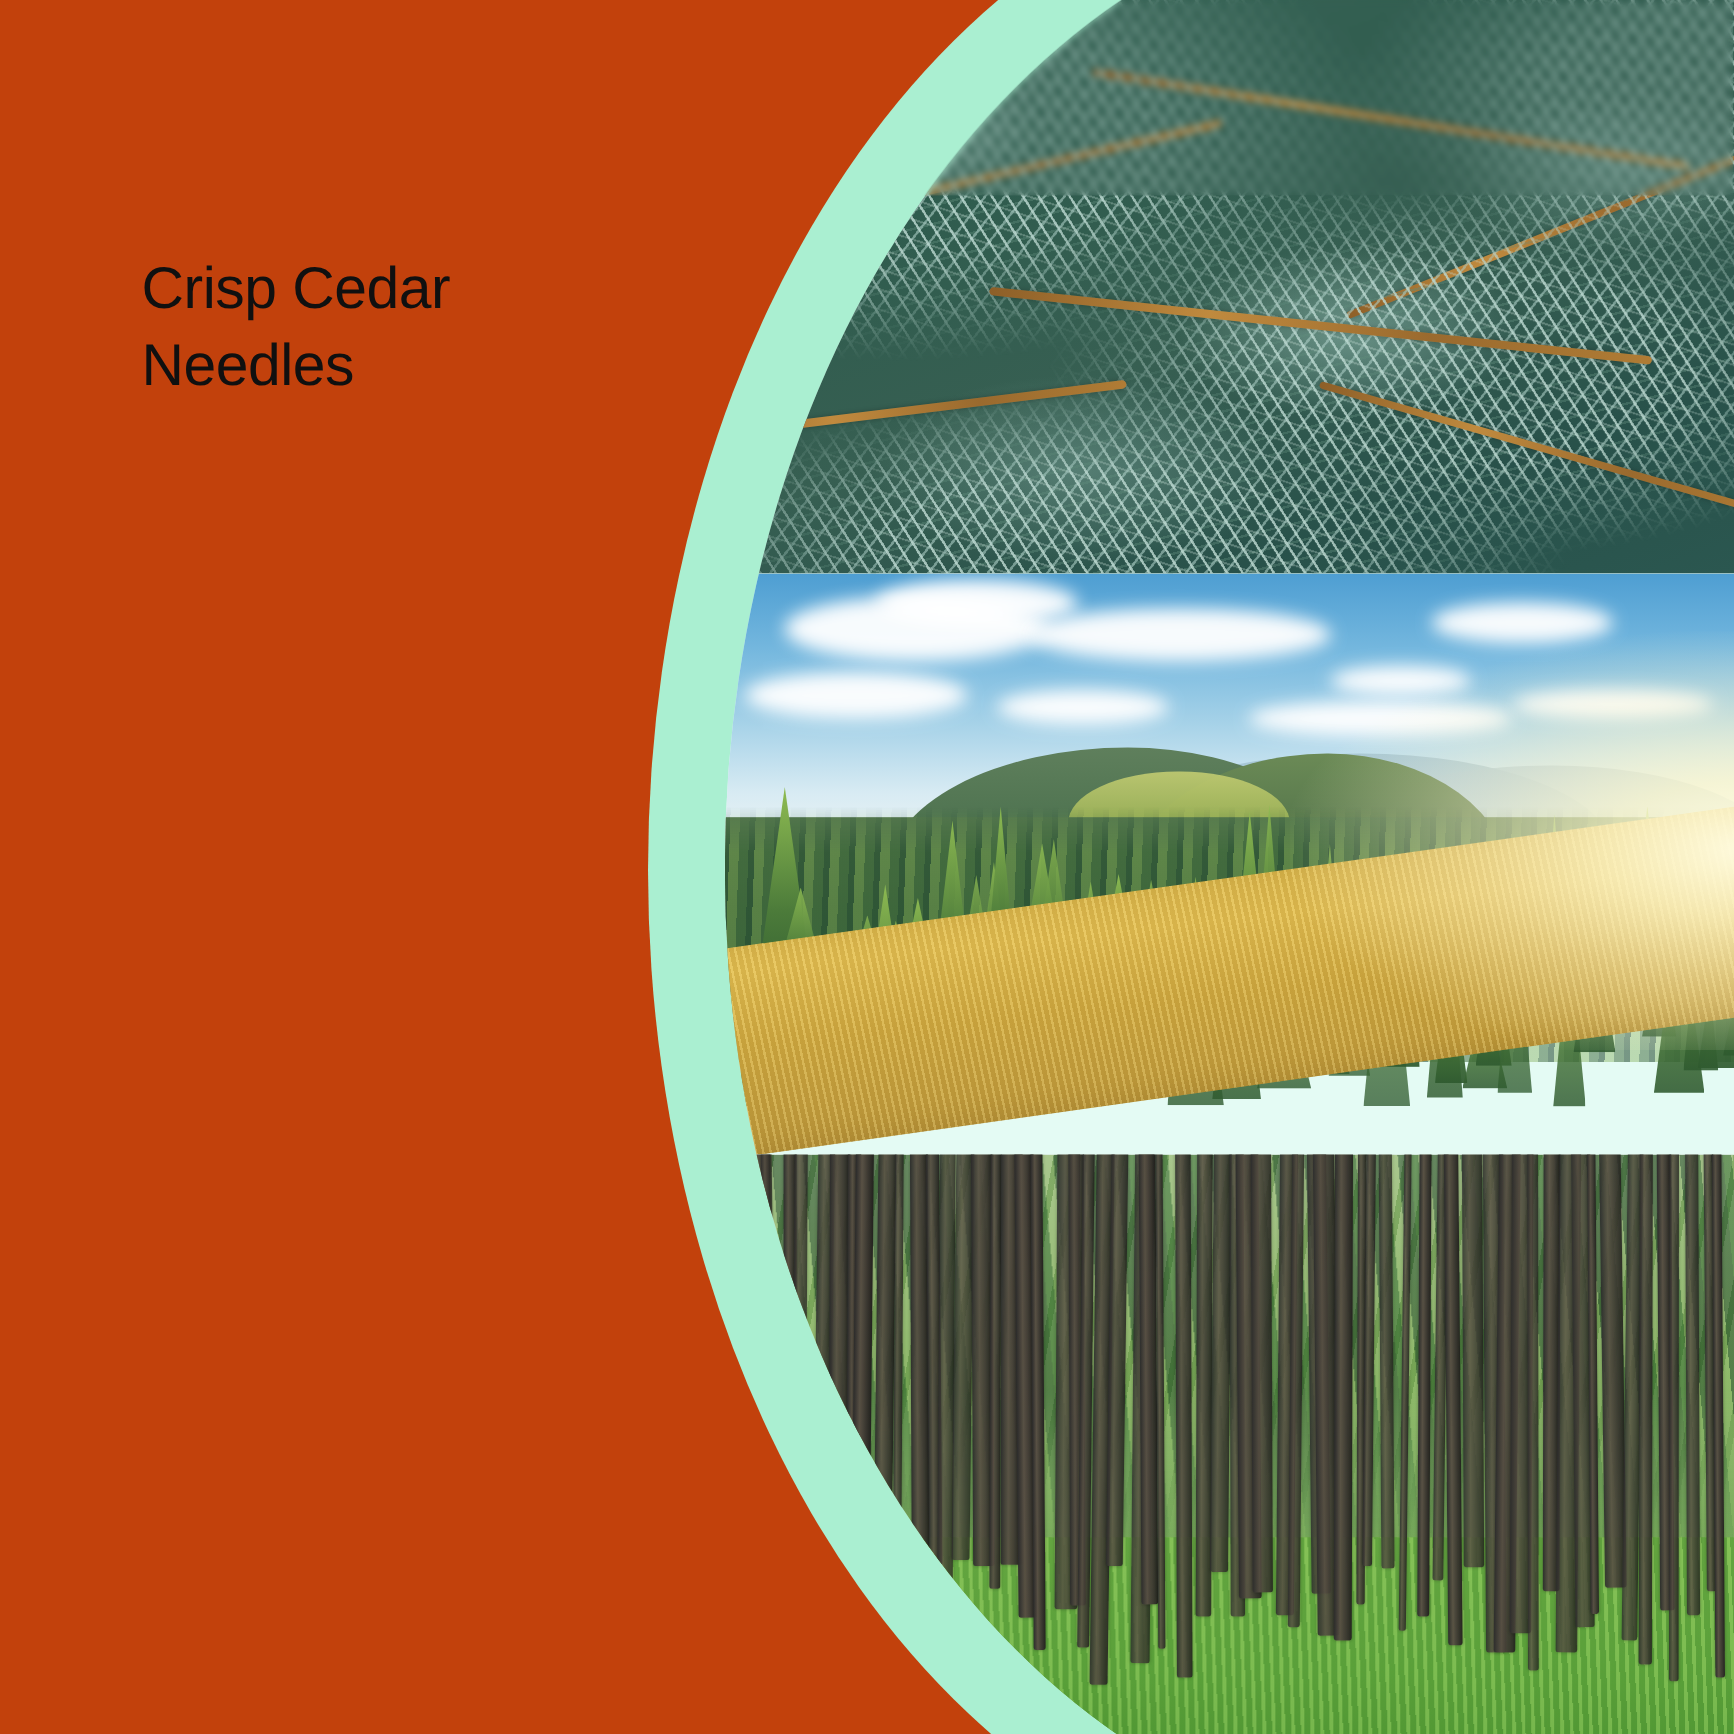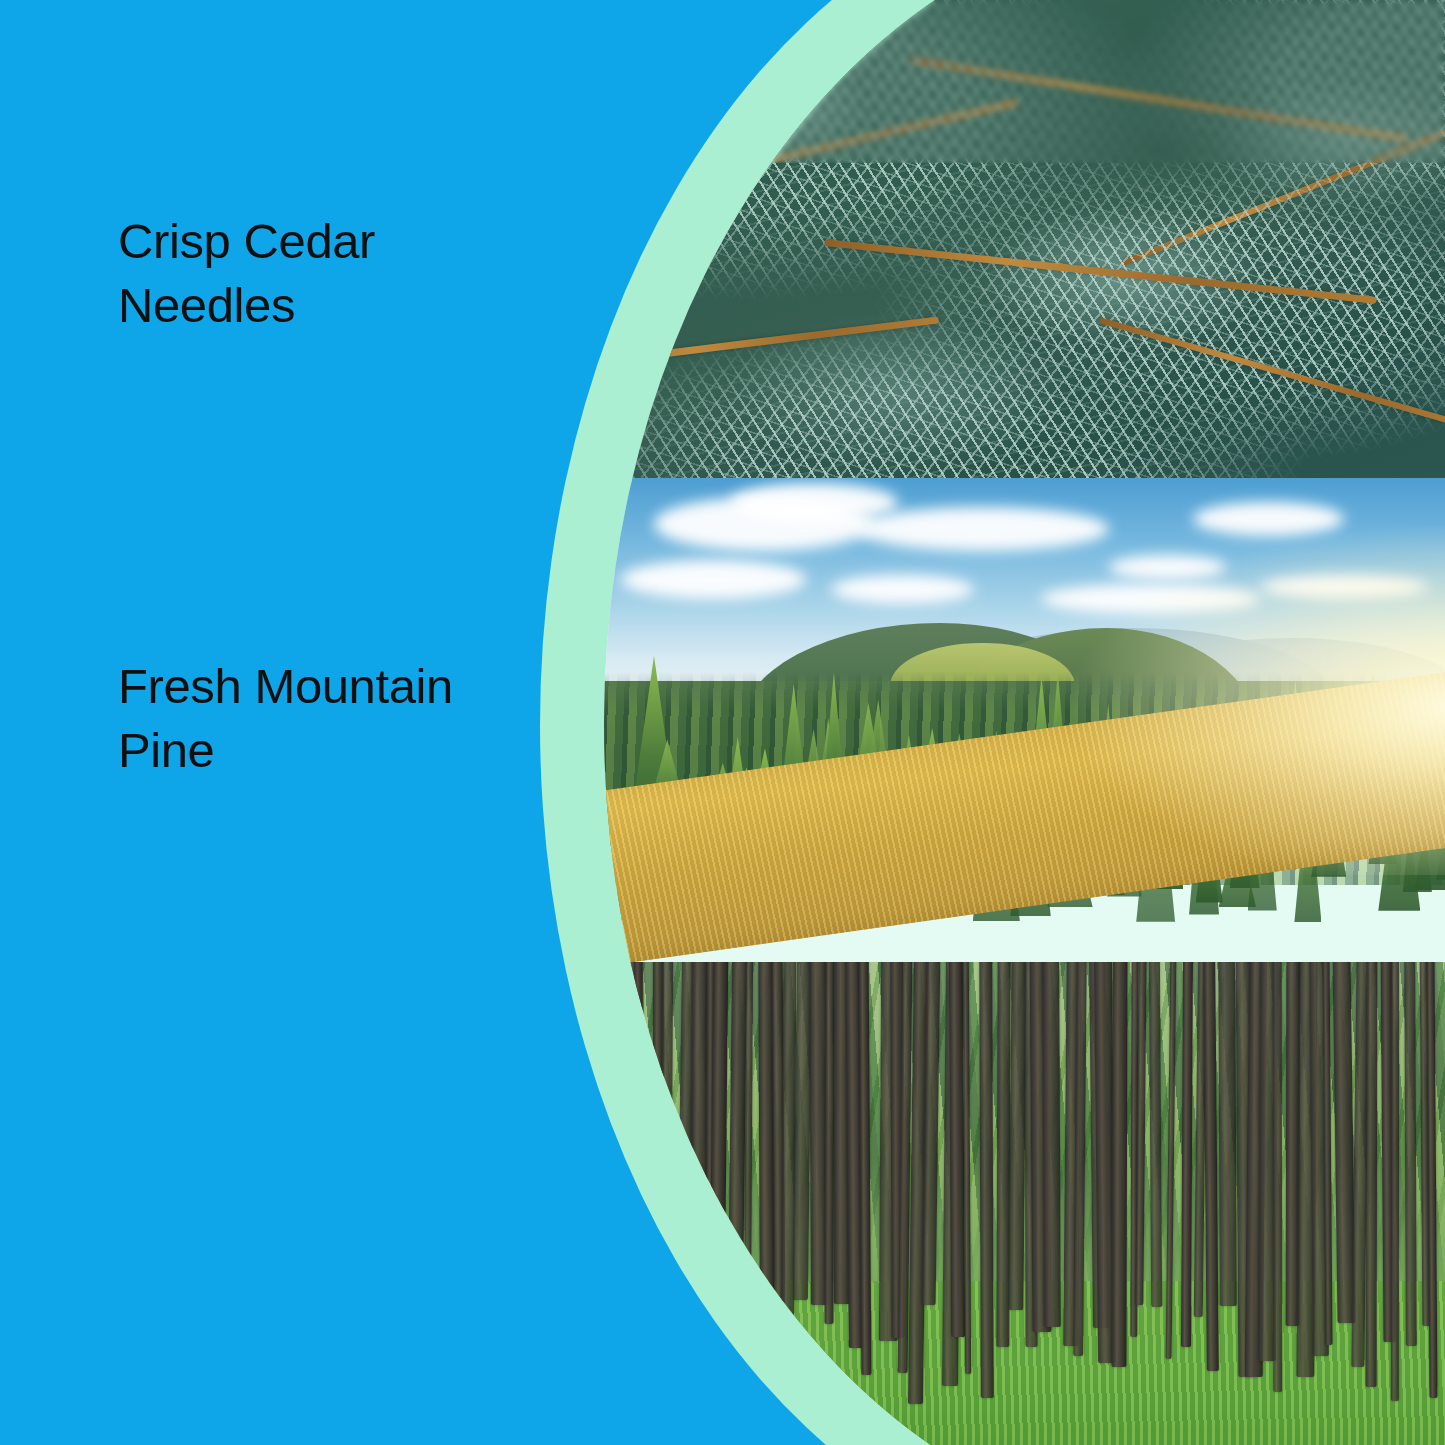--- a/index.html
+++ b/index.html
@@ -2,21 +2,21 @@
 <html><head>
 <meta charset="utf-8">
 <style>
   * { margin:0; padding:0; box-sizing:border-box; }
   html,body { width:1445px; height:1445px; overflow:hidden; }
   body {
     font-family:"Liberation Sans", sans-serif;
     background:#e4fbf4;
     position:relative;
   }
-  .stage { position:absolute; inset:0; background:#0ea5e9; overflow:hidden; }
+  .stage { position:absolute; inset:0; background:#c2410c; overflow:hidden; }
 
   
   .mint-band{
     position:absolute;
     left:540px; top:-120px;
     width:1200px; height:1690px;
     border-radius:50% / 50%;
     background:#aaefd1;
   }
   .mint-band-inner{
@@ -343,16 +343,14 @@
             <div class="trunk" style="left: 97.0936%; width: 0.930692%; height: 77.3346%; transform: rotate(-0.43deg); opacity: 0.86;"></div>
             <div class="trunk" style="left: 98.0196%; width: 0.985454%; height: 92.2893%; transform: rotate(-0.39deg); opacity: 0.97;"></div>
           </div>
       </div>
 
     </div>
   </div>
 
   <div class="caption cap1">Crisp Cedar
 Needles</div>
-  <div class="caption cap2">Fresh Mountain
-Pine</div>
 
 </div>
 
 </body></html>

